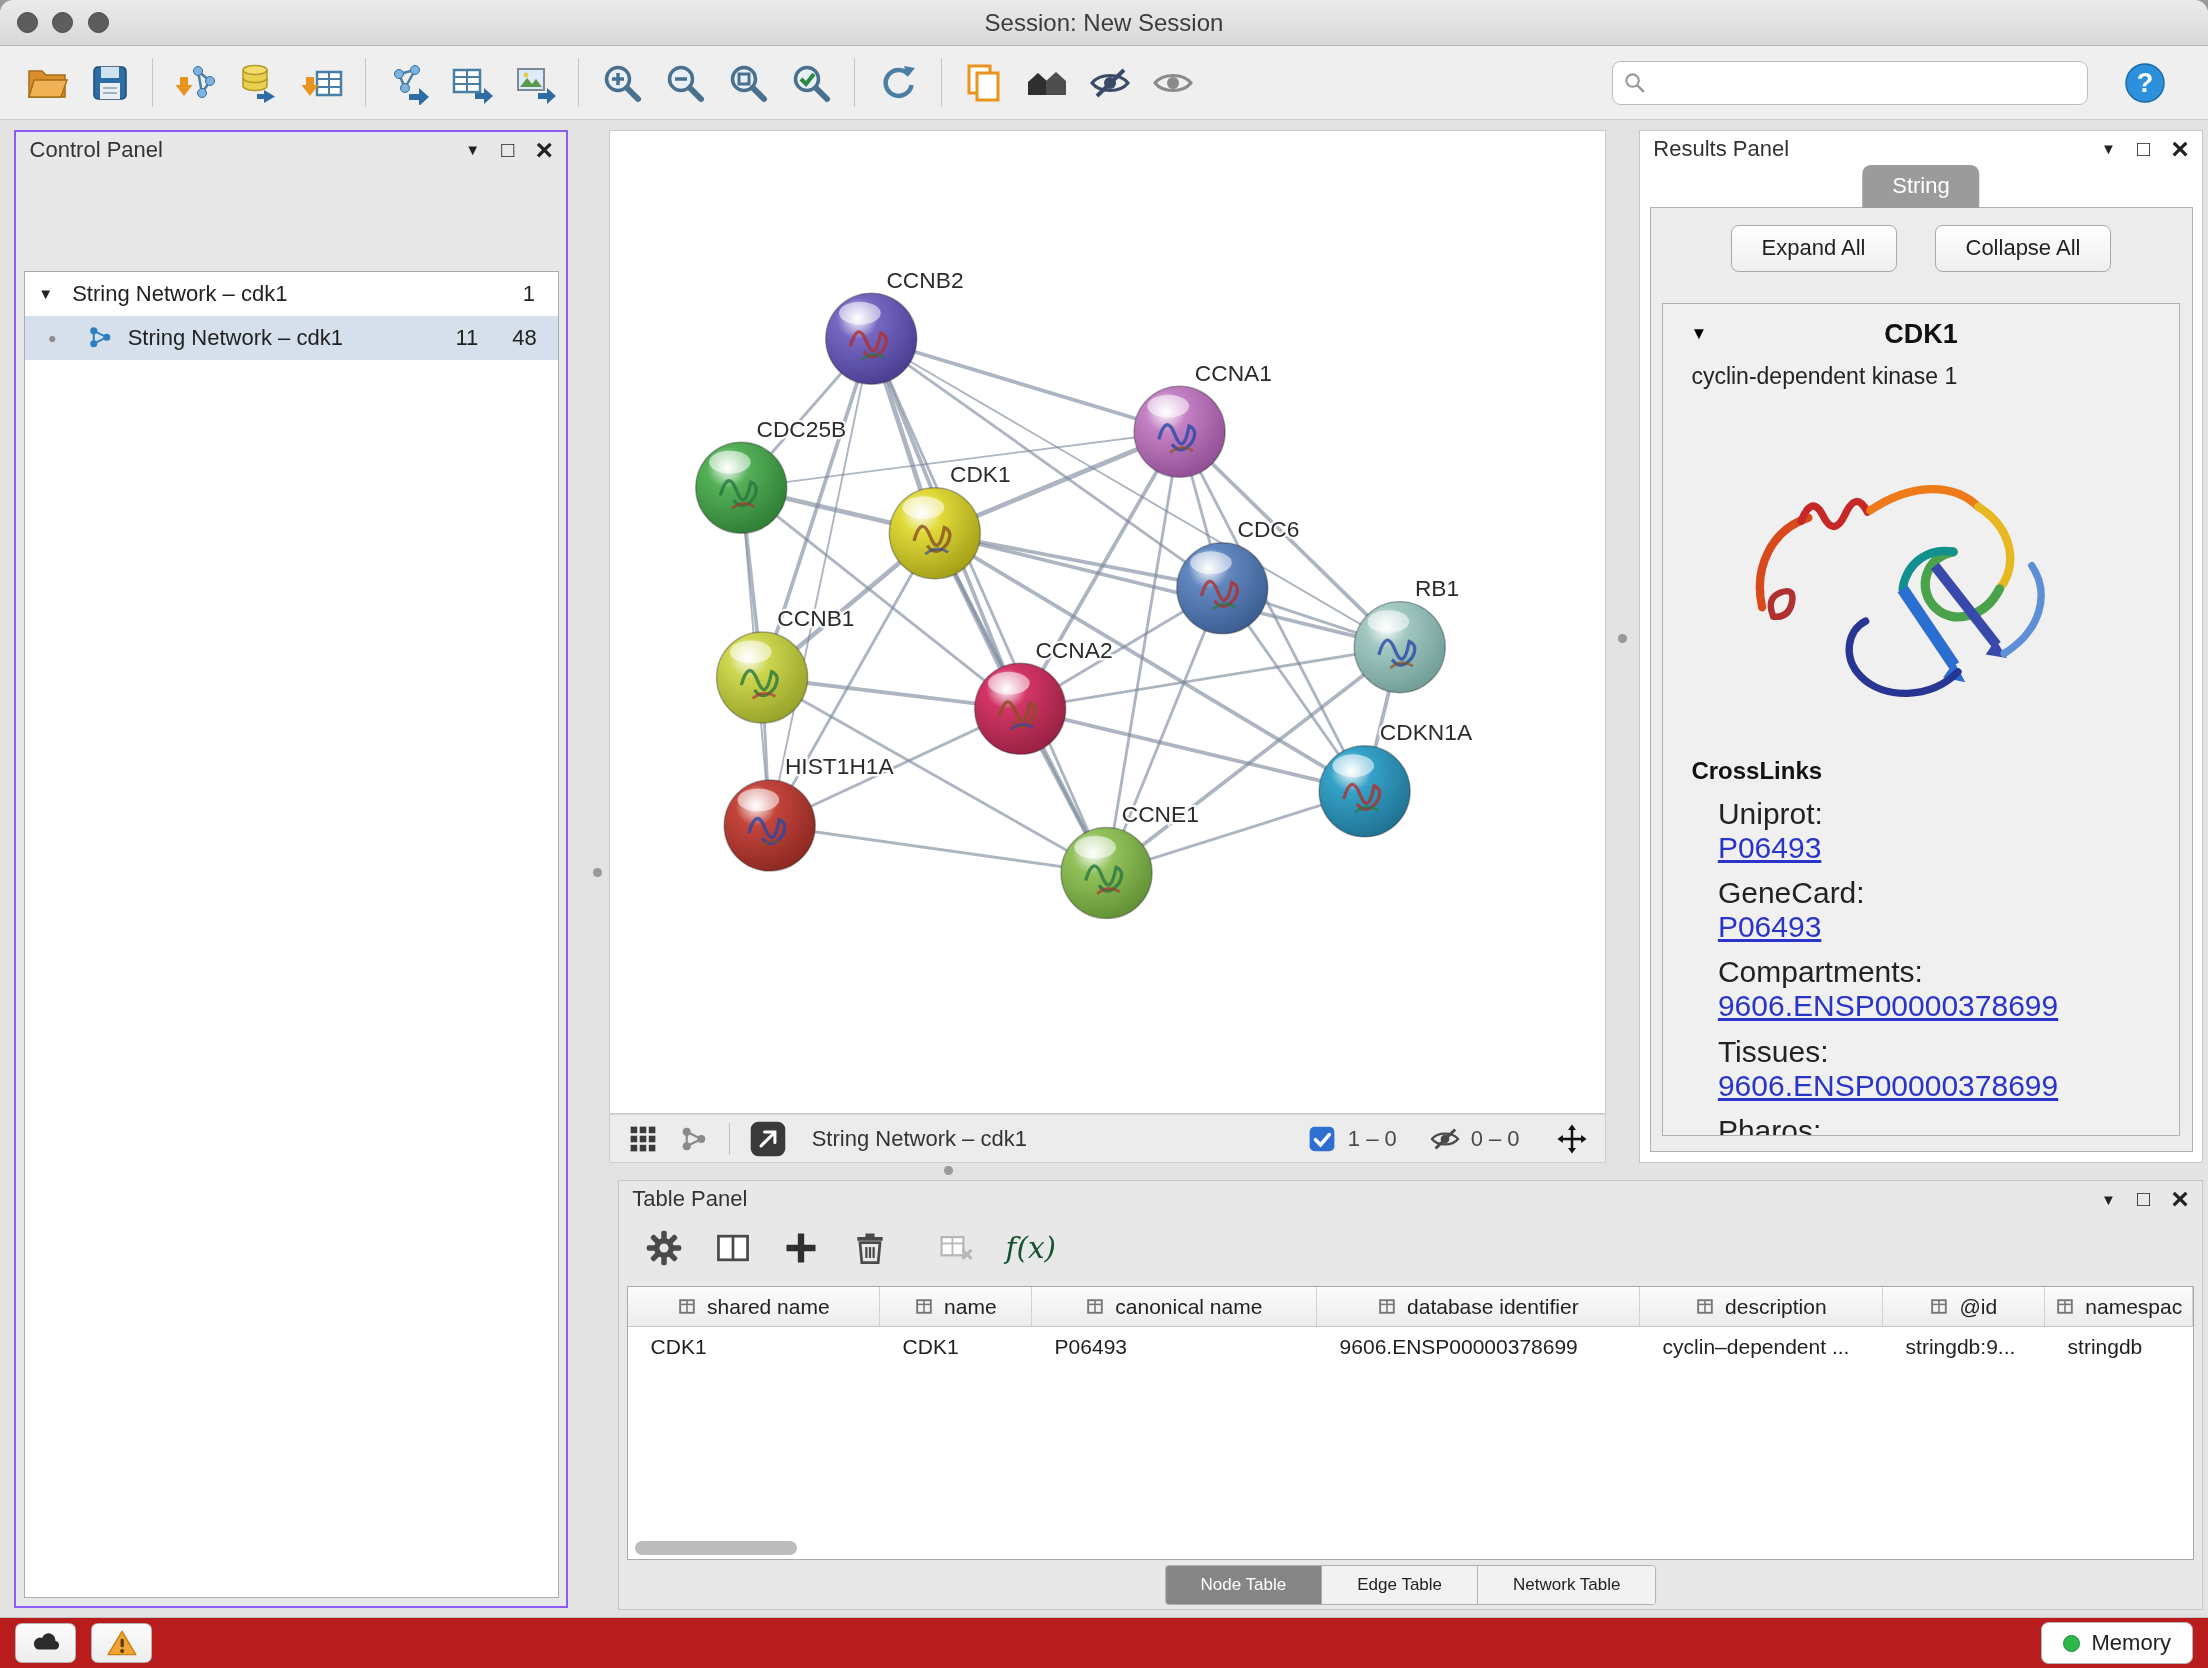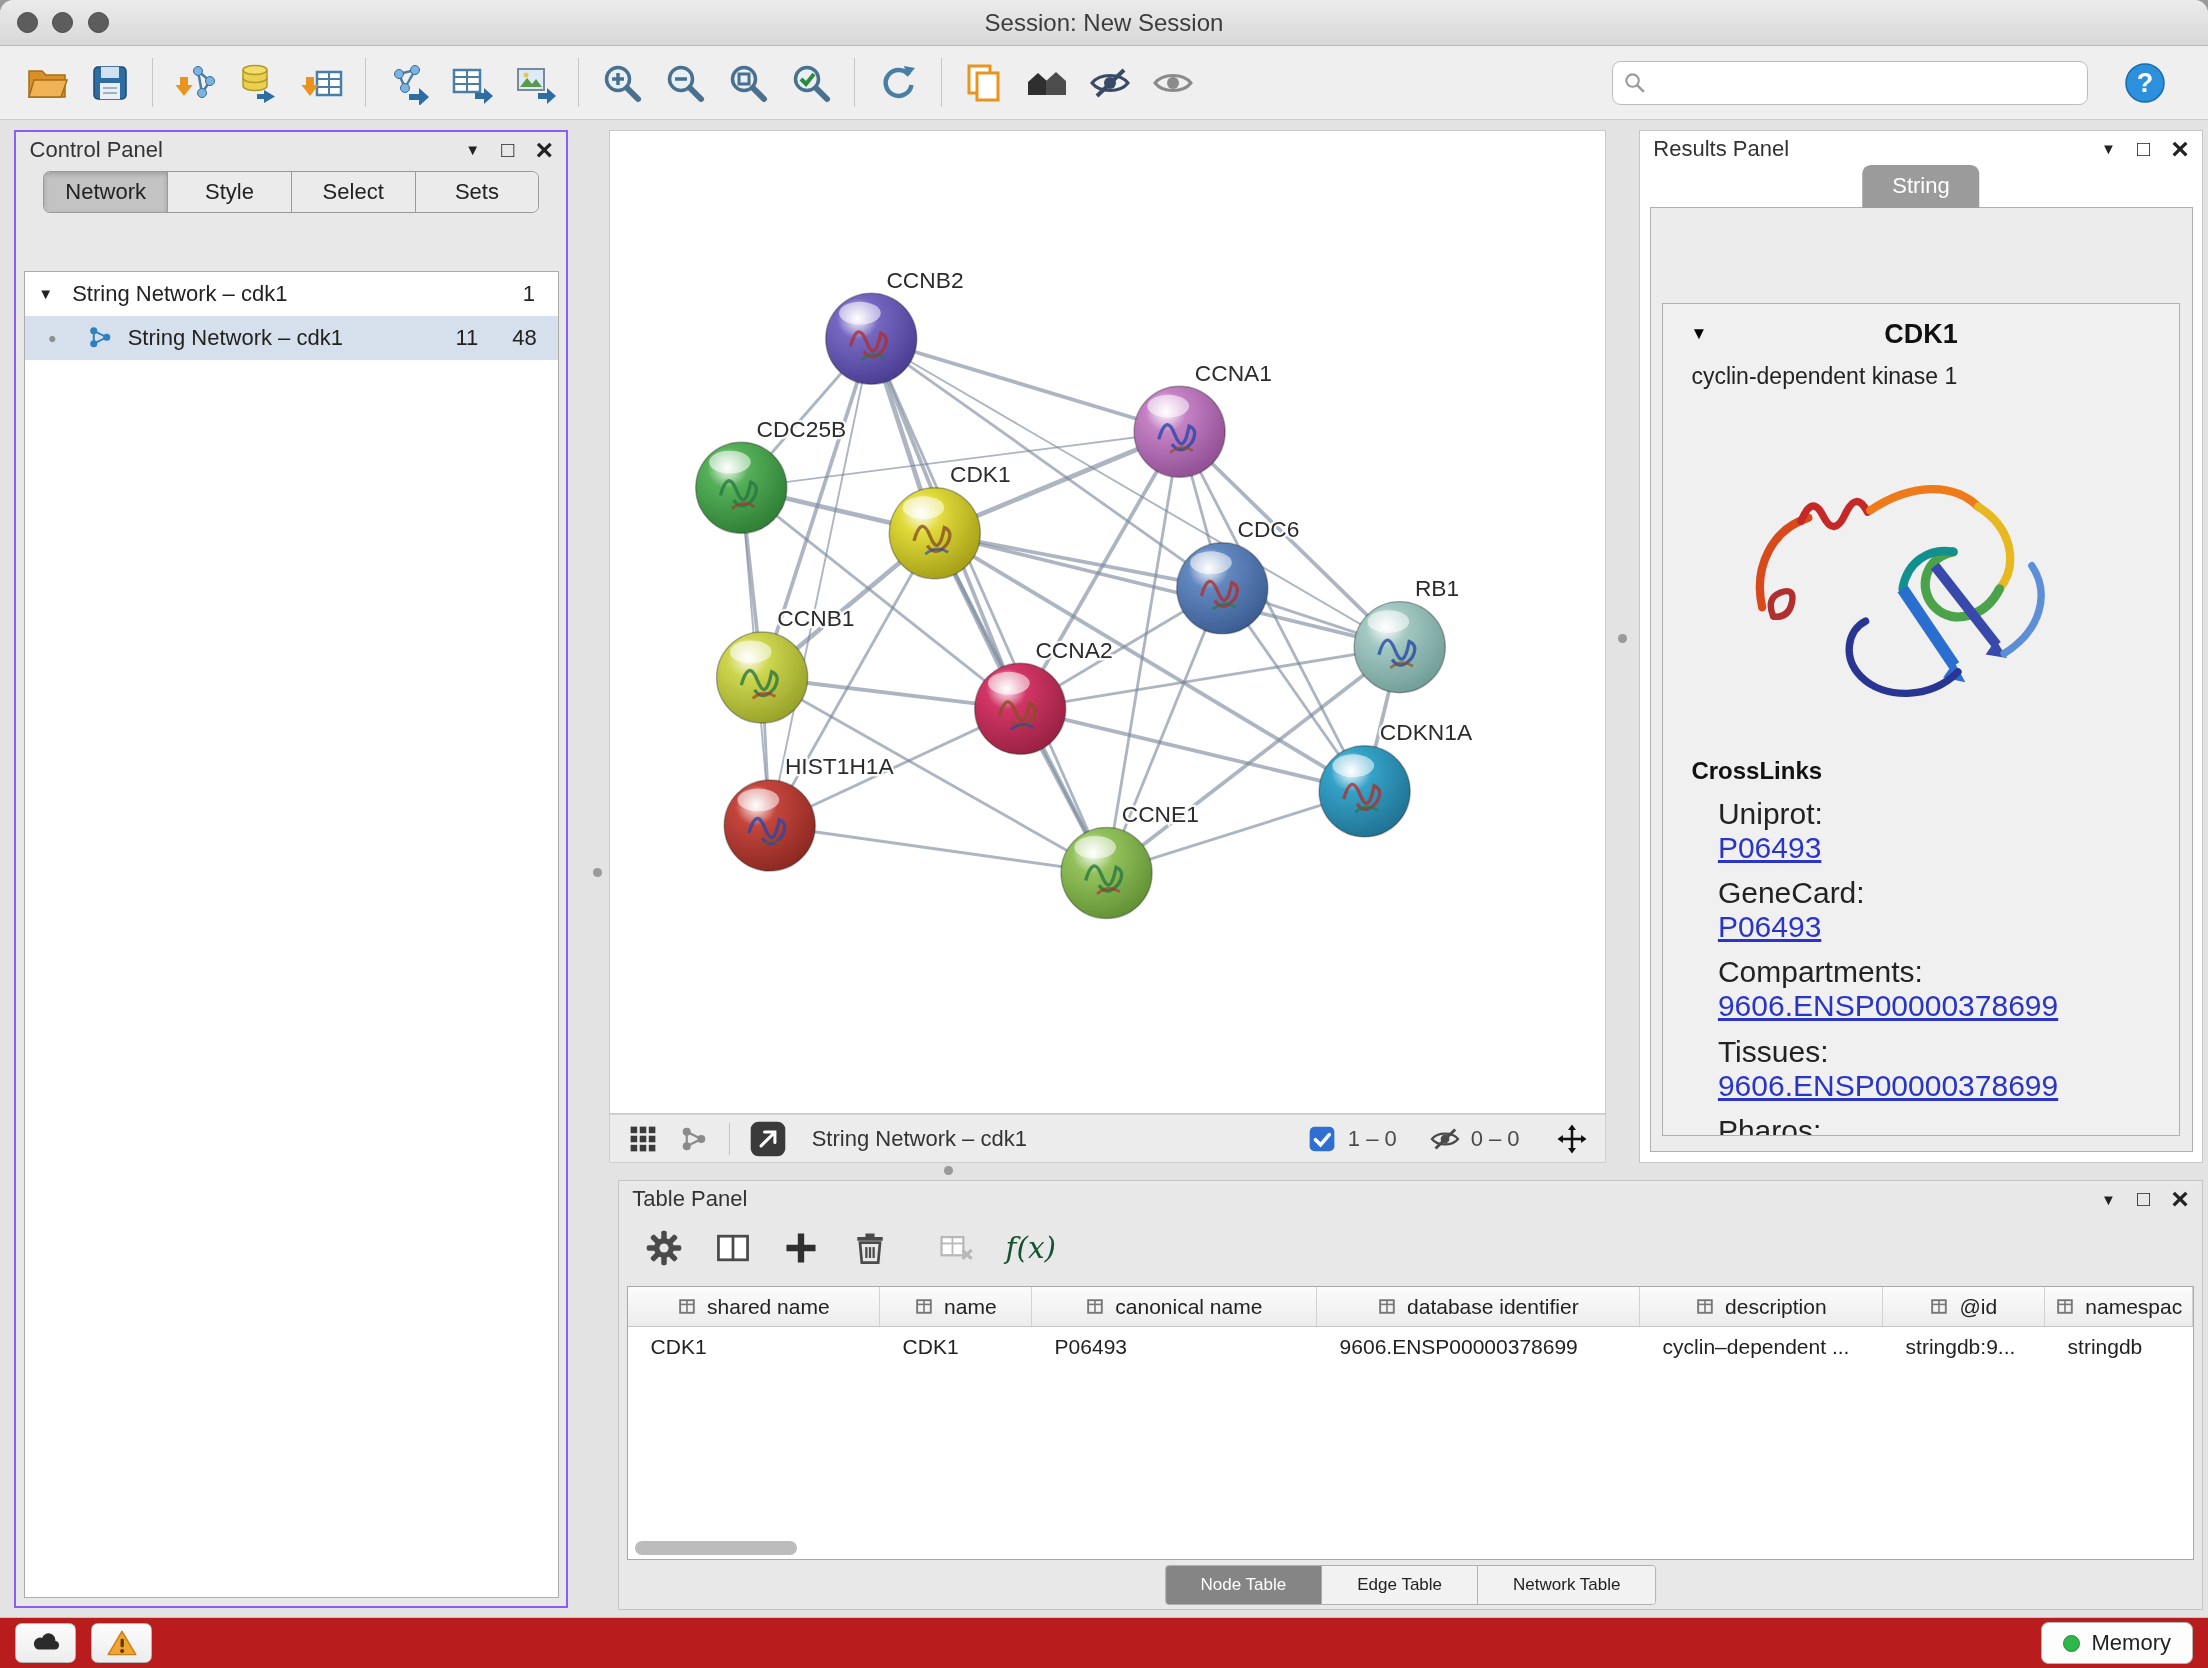--- a/index.html
+++ b/index.html
@@ -302,26 +302,20 @@
   <div class="main">
 
     <div class="control-panel">
       <div class="panel-header">
         <span>Control Panel</span>
         <span class="ph-icons">
           <span class="ph-tri">▼</span>
           <span class="ph-sq">□</span>
           <span class="ph-x">×</span>
         </span>
-      </div>
-      <div class="cp-tabs">
-        <div class="cp-tab active">Network</div>
-        <div class="cp-tab">Style</div>
-        <div class="cp-tab">Select</div>
-        <div class="cp-tab">Sets</div>
       </div>
       <div class="cp-tree">
         <div class="tree-row root">
           <span class="expander">▼</span>
           <span>String Network – cdk1</span>
           <span class="count">1</span>
         </div>
         <div class="tree-row child">
           <span class="dot">●</span>
           <svg class="net-ic" viewBox="0 0 44 44">
@@ -589,20 +583,24 @@
       <div class="panel-header">
         <span>Results Panel</span>
         <span class="ph-icons">
           <span class="ph-tri">▼</span>
           <span class="ph-sq">□</span>
           <span class="ph-x">×</span>
         </span>
       </div>
       <div class="rp-tab">String</div>
       <div class="rp-box">
+        <div class="rp-buttons">
+          <button class="btn">Expand All</button>
+          <button class="btn">Collapse All</button>
+        </div>
         <div class="gene-card">
           <div class="gene-header">
             <span class="expander">▼</span>
             <span class="gene-symbol">CDK1</span>
           </div>
           <div class="gene-desc">cyclin-dependent kinase 1</div>
           <svg class="protein" viewBox="0 0 400 340">
             <path d="M28 205 C18 160 40 120 78 108" fill="none" stroke="#d84a1b" stroke-width="9" stroke-linecap="round"></path>
             <path d="M70 112 q12 -30 24 -6 q12 24 24 -2 q12 -26 24 -2" fill="none" stroke="#c62828" stroke-width="8" stroke-linecap="round"></path>
             <path d="M145 100 C190 70 235 70 262 96" fill="none" stroke="#ef7a1a" stroke-width="9" stroke-linecap="round"></path>

